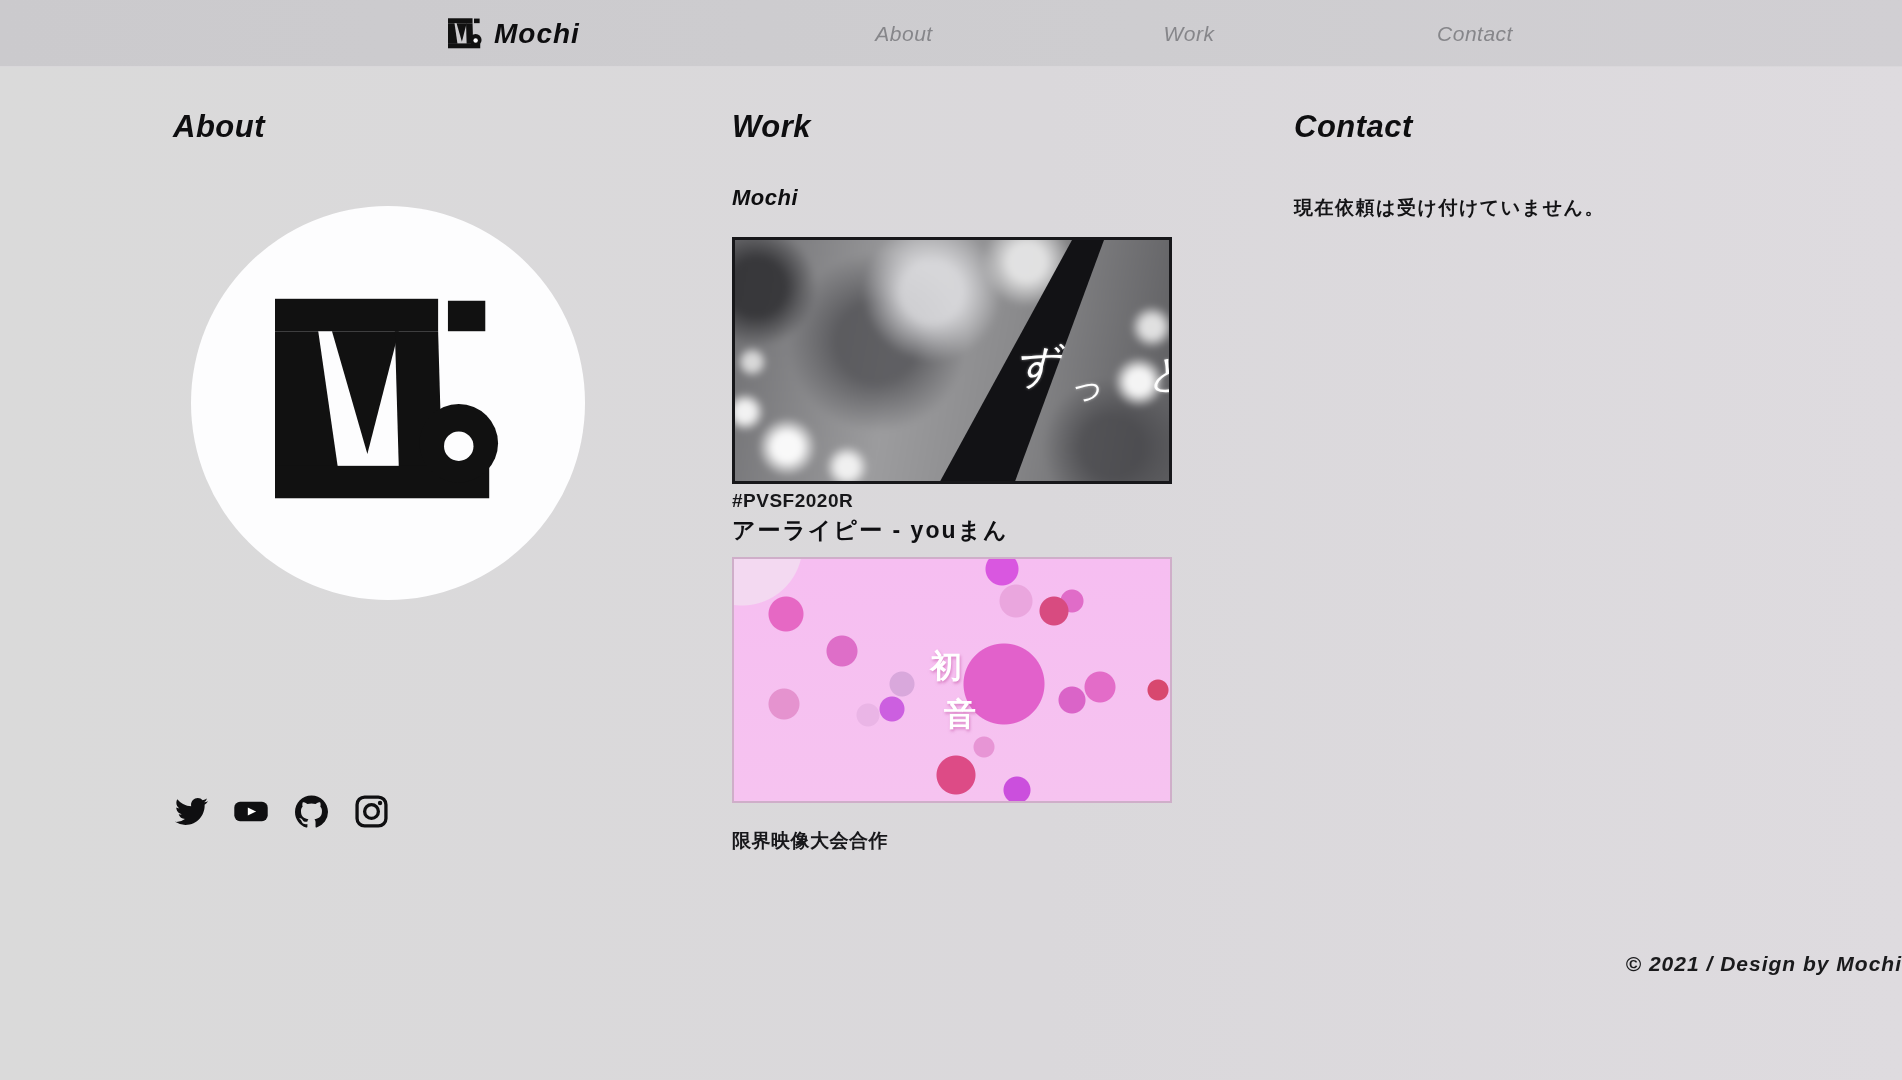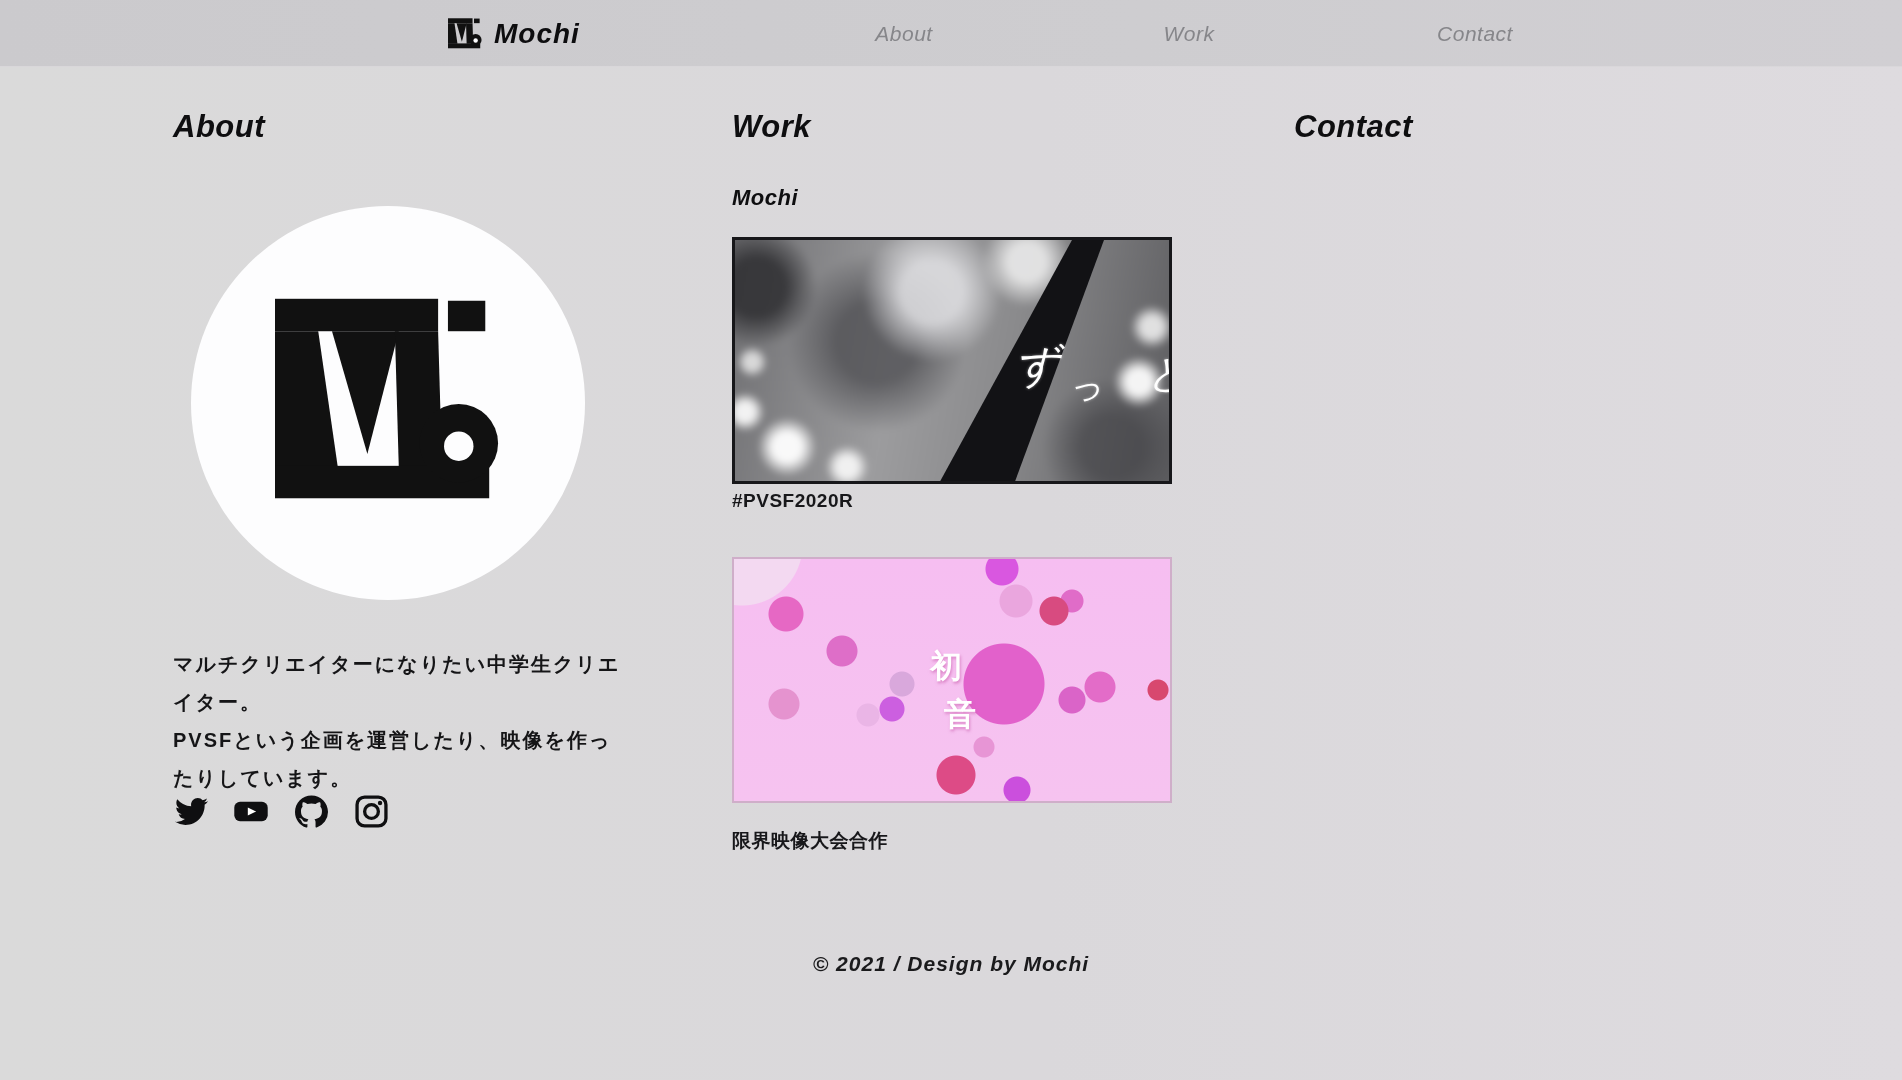--- a/index.html
+++ b/index.html
@@ -134,21 +134,21 @@
   .tag2 { top:723px; } .title2 { top:730px; }
 
   
   .contact-note {
     position:absolute; top:90px; left:0; width:480px;
     font-size:19px; font-weight:bold; letter-spacing:1.5px; color:#141416;
   }
 
   
   .footer {
-    position:absolute; top:952px; left:0; width:1902px; text-align:center;
+    position:absolute; top:952px; left:0; width:1902px; text-align:right;
   }
   .footer span {
     font-size:21px; font-style:italic; font-weight:bold; color:#1a1a1c; letter-spacing:1px;
   }
 </style>
 </head>
 <body>
 
 <svg width="0" height="0" style="position:absolute">
   <defs>
@@ -179,21 +179,20 @@
 
 <main>
 
   <section class="col" id="about-col">
     <h2>About</h2>
     <div class="logo-circle">
       <svg viewBox="0 0 230 206">
           <use href="#mochi-mark"></use>
         </svg>
     </div>
-    <p class="bio"><span>マルチクリエイターになりたい中学生クリエイター。</span><br><span>PVSFという企画を運営したり、映像を作ったりしています。</span></p>
     <div class="social">
       <a>
         <svg width="33" height="33" viewBox="0 0 24 24">
           <path fill="#0f0f11" d="M23.95 4.57c-.88.39-1.83.65-2.82.77a4.93 4.93 0 0 0 2.16-2.72c-.95.56-2 .96-3.12 1.18A4.92 4.92 0 0 0 16.58 2.2c-2.72 0-4.92 2.2-4.92 4.92 0 .39.04.76.13 1.12A13.97 13.97 0 0 1 1.64 3.16a4.9 4.9 0 0 0-.67 2.47c0 1.71.87 3.21 2.19 4.1a4.9 4.9 0 0 1-2.23-.62v.06c0 2.39 1.69 4.37 3.95 4.83-.41.11-.85.17-1.3.17-.31 0-.61-.03-.91-.09a4.93 4.93 0 0 0 4.6 3.42 9.87 9.87 0 0 1-6.1 2.1c-.39 0-.78-.02-1.17-.07a13.93 13.93 0 0 0 7.56 2.21c9.05 0 14-7.5 14-13.99 0-.21 0-.42-.02-.63a9.98 9.98 0 0 0 2.46-2.55z"></path>
         </svg>
       </a>
       <a>
         <svg width="36" height="33" viewBox="0 0 28 24">
           <rect x="1" y="4.5" width="26" height="15" rx="4.5" fill="#0f0f11"></rect>
           <polygon points="11.5,8.8 18,12 11.5,15.2" fill="#fff"></polygon>
@@ -219,29 +218,31 @@
     <h3 class="work-sub">Mochi</h3>
 
     <div class="thumb thumb1">
       <div class="photo1"></div>
       <div class="band1"></div>
       <span class="ov1 c0">ず</span>
       <span class="ov1 c1">っ</span>
       <span class="ov1 c2">と</span>
     </div>
     <div class="vid-tag tag1">#PVSF2020R</div>
+    <div class="vid-title title1">アーライピー - youまん</div>
 
     <div class="thumb thumb2">
       <span class="ov2 c0">初</span>
       <span class="ov2 c1">音</span>
     </div>
     <div class="vid-tag tag2">限界映像大会合作</div>
   </section>
 
   <section class="col" id="contact-col">
     <h2>Contact</h2>
+    <p class="contact-note">現在依頼は受け付けていません。</p>
   </section>
 
 </main>
 
 <footer class="footer">
   <span>© 2021 / Design by Mochi</span>
 </footer>
 
 </body></html>

